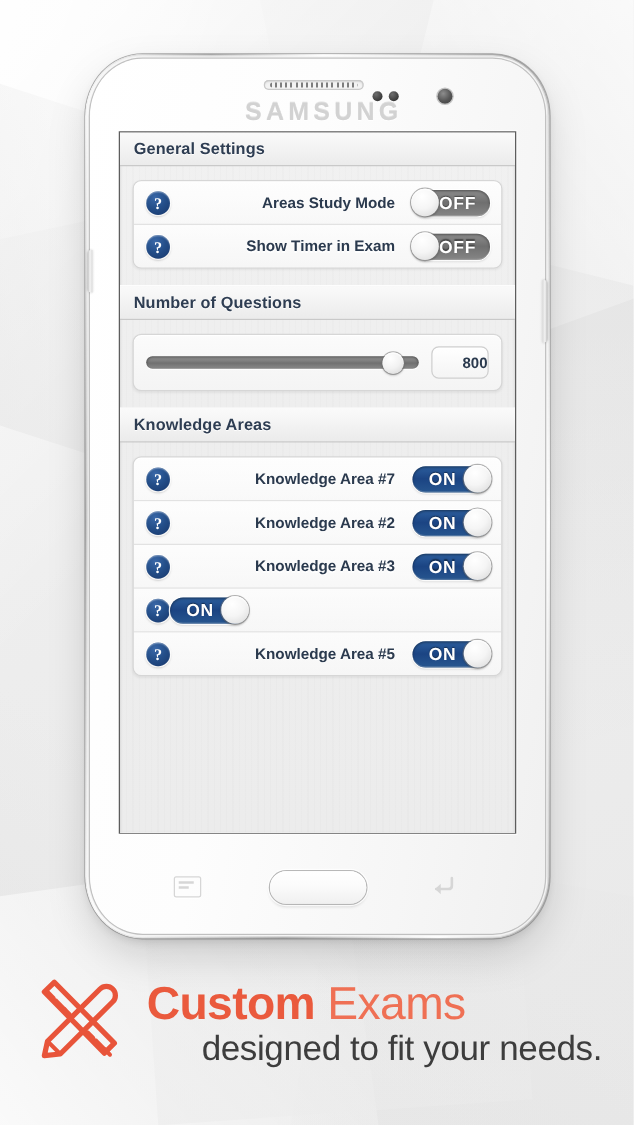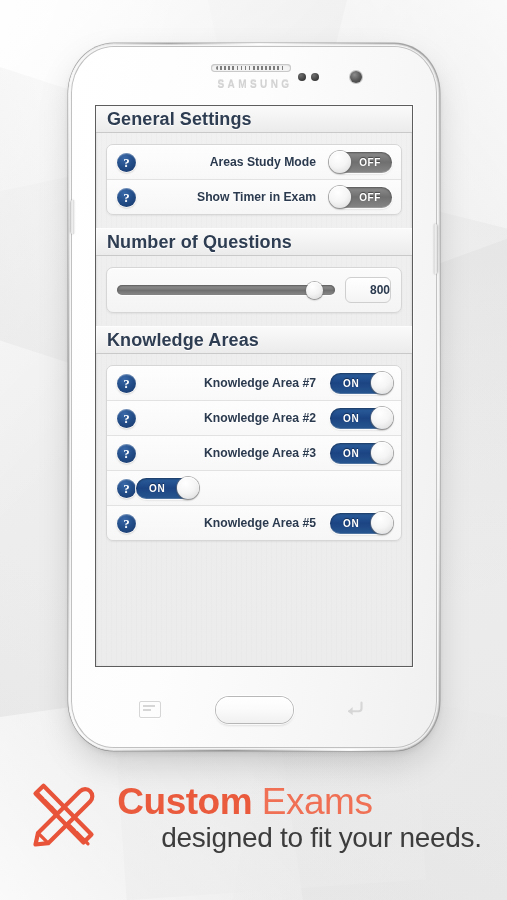--- a/index.html
+++ b/index.html
@@ -149,21 +149,21 @@
     background: radial-gradient(circle at 38% 32%, #8d8d8d, #555 55%, #3d3d3d);
     box-shadow: 0 0 0 1px rgba(160,160,160,0.6);
   }
   #samsung-logo {
     position: absolute;
     left: 196px;
     top: 79px;
     width: 118px;
     text-align: center;
     font-family: "Liberation Sans", sans-serif;
-    font-size: 10px;
+    font-size: 20px;
     font-weight: bold;
     letter-spacing: 3.4px;
     color: #d2d2d2;
     text-shadow: 0 1px 0 rgba(255,255,255,0.9), 0 -1px 0 rgba(175,175,175,0.35);
     user-select: none;
   }
 
   
   #screen {
     position: absolute;
@@ -181,21 +181,21 @@
       0 0 0 2px rgba(255,255,255,0.65),
       inset 0 1px 3px rgba(0,0,0,0.12);
     overflow: hidden;
   }
 
   
   .section-header {
     height: 26px;
     line-height: 26px;
     padding: 0 0 0 11px;
-    font-size: 18px;
+    font-size: 13px;
     font-weight: bold;
     color: #2e3d52;
     background: linear-gradient(180deg, #fafafa 0%, #f2f2f2 55%, #ebebeb 100%);
     border-top: 1px solid rgba(255,255,255,0.9);
     border-bottom: 1px solid #c9c9c9;
     text-shadow: 0 1px 0 rgba(255,255,255,0.9);
     letter-spacing: 0.1px;
   }
   .section-header.first { border-top: none; }
 
@@ -272,21 +272,21 @@
   }
   .toggle.on .track {
     background: linear-gradient(180deg, #2d5f9e 0%, #1b4483 48%, #27568f 100%);
     box-shadow: inset 0 1px 2px rgba(0,0,0,0.4), inset 0 -1px 0 rgba(255,255,255,0.2);
   }
   .toggle .state-text {
     position: absolute;
     top: 0;
     height: 21px;
     line-height: 21px;
-    font-size: 10px;
+    font-size: 14px;
     font-weight: bold;
     letter-spacing: 0.6px;
     color: #ffffff;
     text-shadow: 0 -1px 1px rgba(0,0,0,0.45);
   }
   .toggle.off .state-text { right: 11px; }
   .toggle.on  .state-text { left: 13px; }
 
   .toggle .knob {
     position: absolute;

